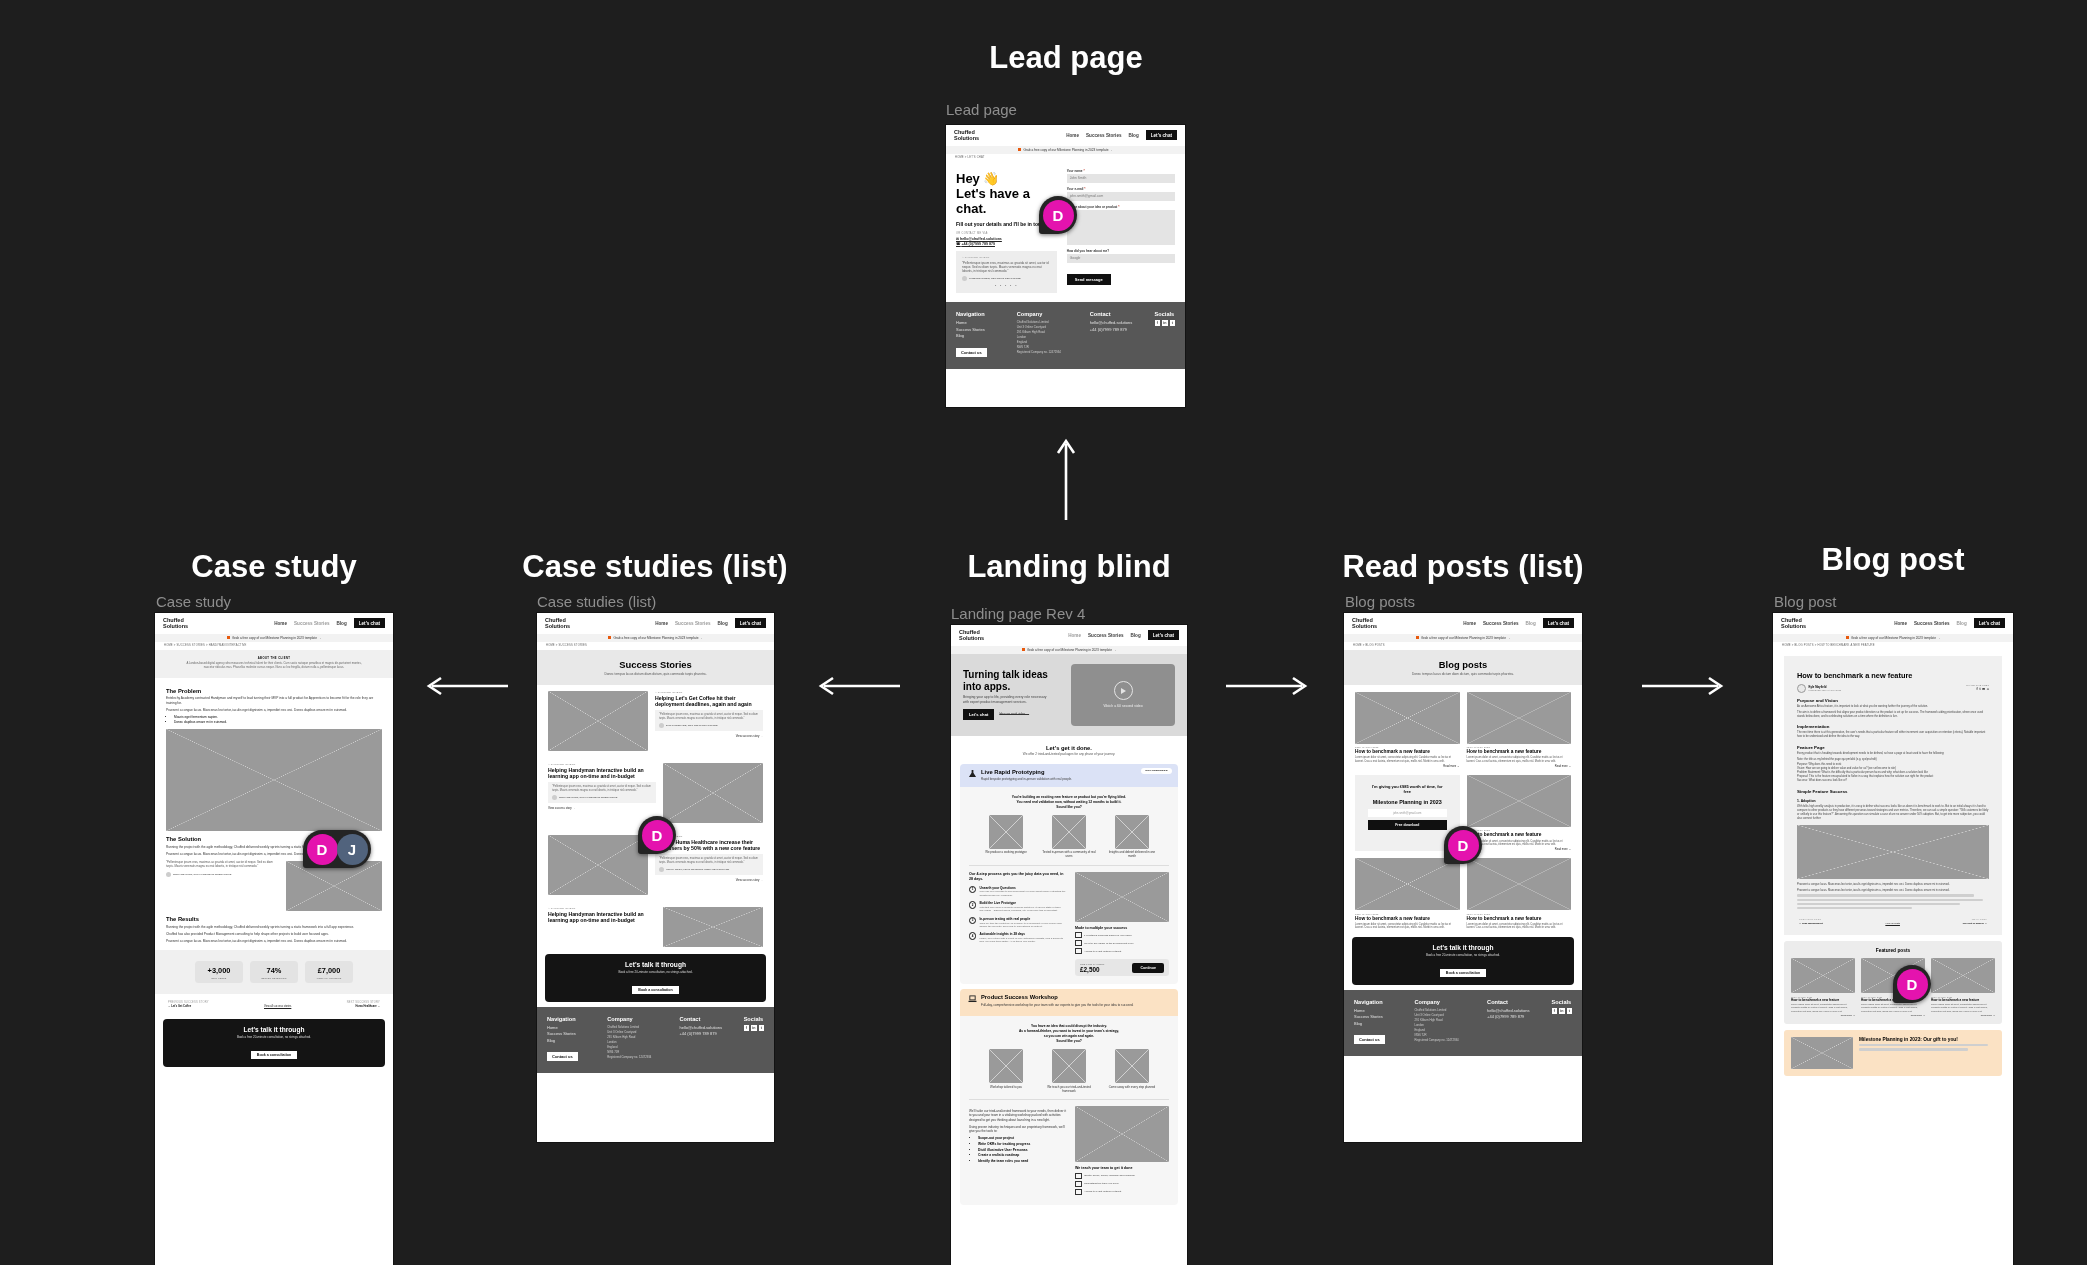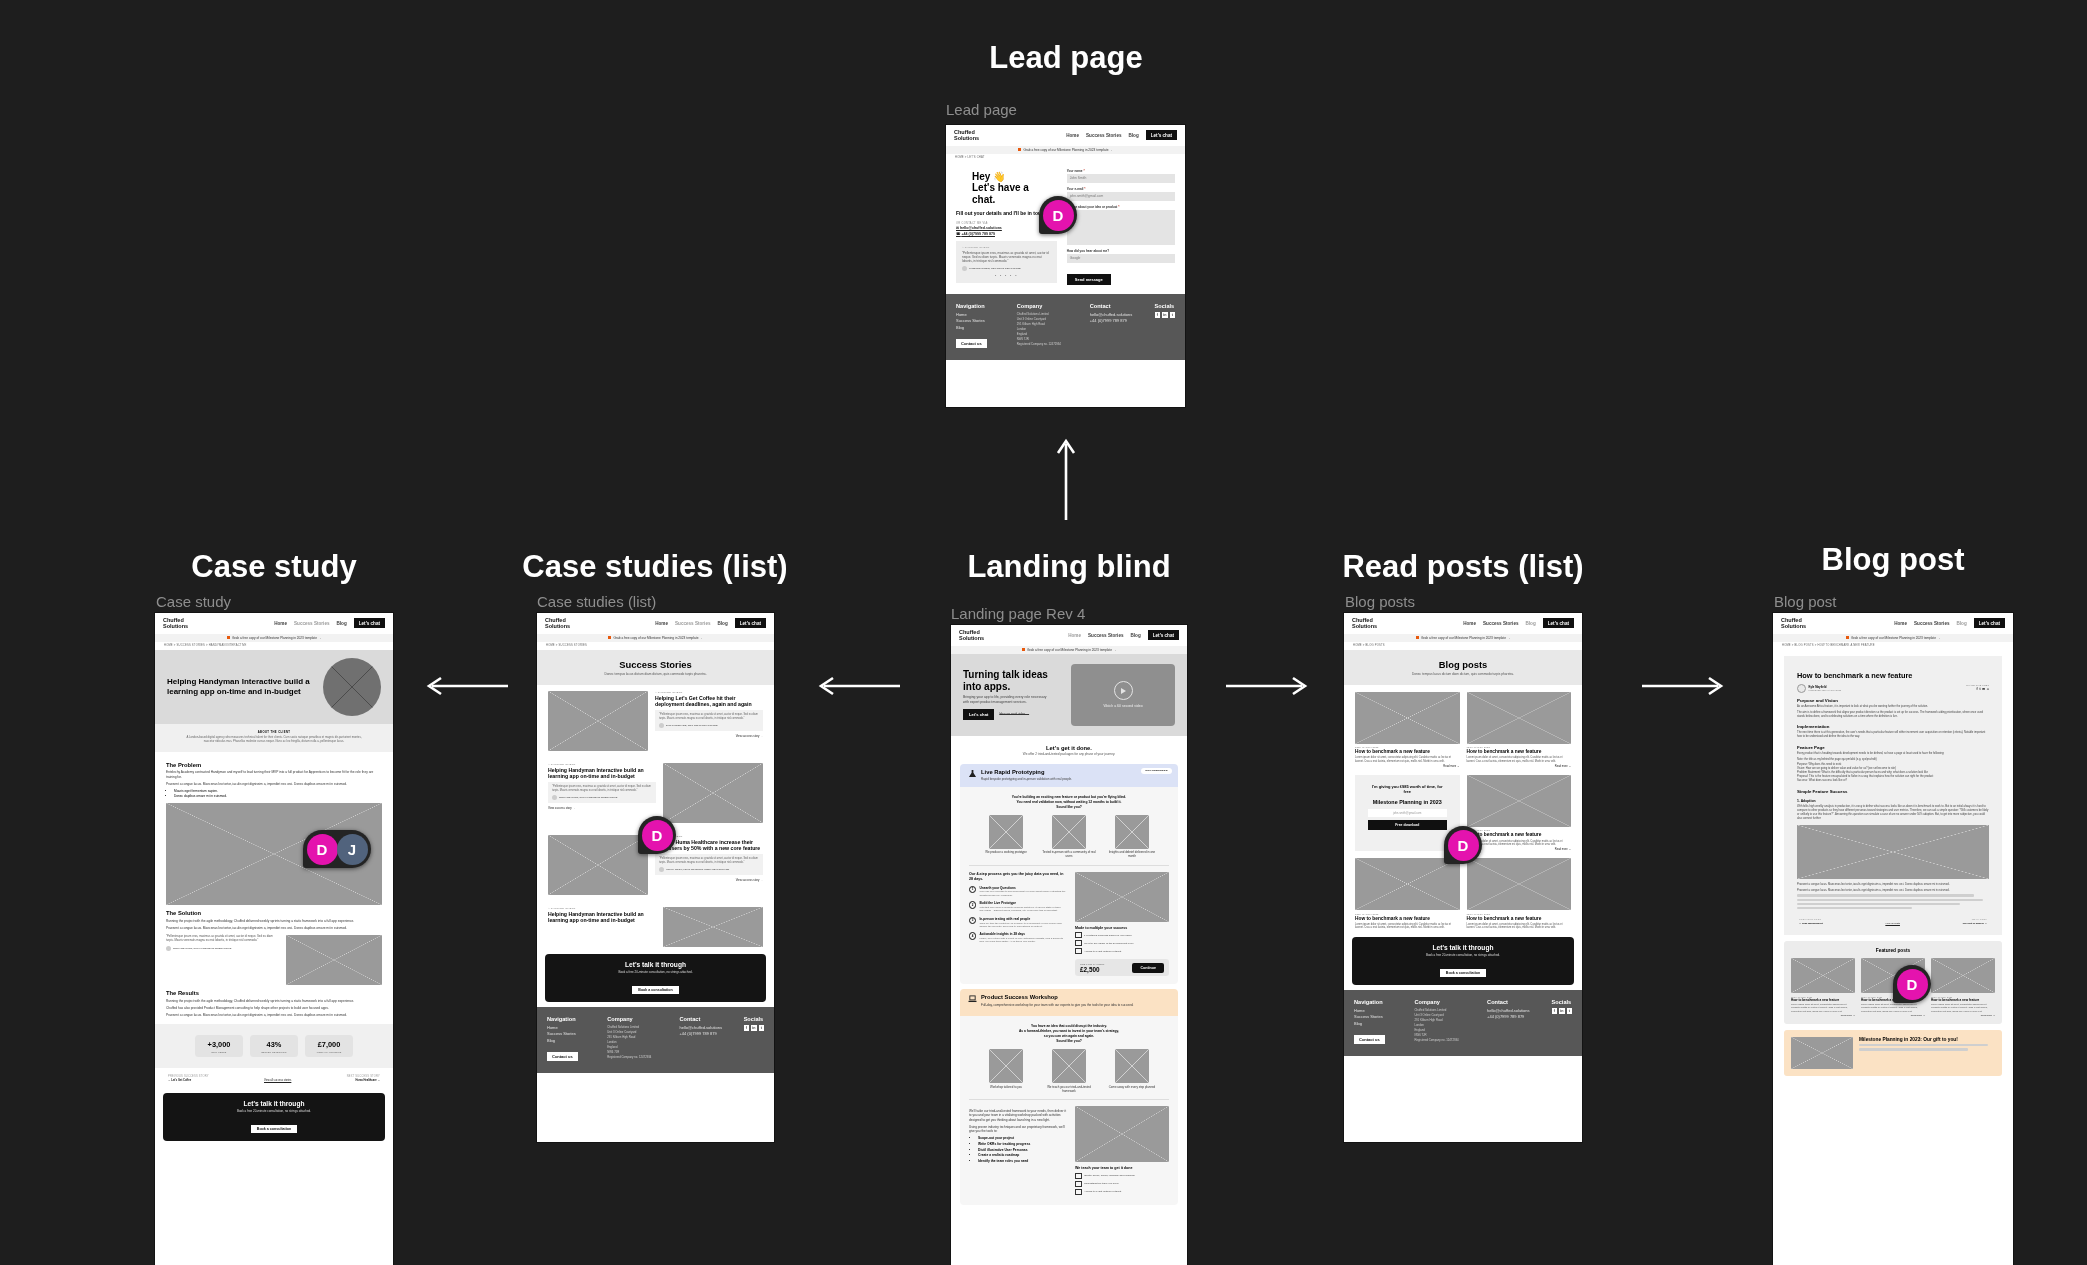--- a/index.html
+++ b/index.html
@@ -28,21 +28,21 @@
   .soc{display:flex;gap:2px;margin-top:1px}
   .soc span{width:6px;height:6px;background:#fff;color:#444;font-size:3.6px;font-weight:bold;display:flex;align-items:center;justify-content:center}
   
   .cta{background:#141414;color:#fff;border-radius:4px;margin:5px 8px;text-align:center;padding:6px 6px 7px}
   .cta h3{font-size:6.6px;margin:1px 0 2px}
   .cta p{font-size:3px;margin:0 0 3px;color:#ddd}
   .cta .btn{background:#fff;color:#111;font-size:3.6px;font-weight:bold;padding:2px 6px;display:inline-block}
   
   .lead-body{display:flex;gap:10px;padding:7px 10px 9px}
   .lead-l{width:46%}
-  .lead-l h2{font-size:10px;margin:2px 16px 0;line-height:1.18}
+  .lead-l h2{font-size:13px;margin:2px 0 0;line-height:1.18}
   .lead-sub{font-size:5px;font-weight:bold;margin:4px 0 5px;line-height:1.3}
   .gitl{font-size:2.6px;color:#888;letter-spacing:.3px;margin:3px 0 1px}
   .clink{font-size:3.6px;font-weight:bold;text-decoration:underline;margin:1.5px 0;color:#222}
   .testi{background:#ededed;padding:5px 6px;margin-top:5px}
   .testi .tl{font-size:2.4px;color:#888;letter-spacing:.3px;margin-bottom:2px}
   .testi .qt{font-size:3px;color:#555;line-height:1.35}
   .attr{display:flex;align-items:center;gap:2px;font-size:2.5px;color:#555;margin-top:3px;font-weight:bold}
   .avtr{width:5px;height:5px;border-radius:50%;background:#cdcdcd;flex:none}
   .dots{text-align:center;font-size:3.6px;letter-spacing:1.4px;color:#777;margin-top:3px}
   .lead-r{flex:1}
@@ -309,24 +309,20 @@
     <div class="logo">Chuffed Solutions</div>
     <div class="nav">
         <span>Home</span>
         <span class="muted">Success Stories</span>
         <span>Blog</span>
         <span class="chat">Let's chat</span>
       </div>
   </div>
   <div class="banner"><span class="bq"></span><span>Grab a free copy of our Milestone Planning in 2023 template →</span></div>
   <div class="crumb">HOME  &gt;  SUCCESS STORIES  &gt;  HANDYMAN INTERACTIVE</div>
-  <div class="cs-hero">
-    <h2>Helping Handyman Interactive build a learning app on-time and in-budget</h2>
-    <div class="circle"></div>
-  </div>
   <div class="about">
     <div class="lab">ABOUT THE CLIENT</div>
     <p>A London-based digital agency who measures technical talent for their clients. Cum sociis natoque penatibus et magnis dis parturient montes, nascetur ridiculus mus. Phasellus molestie cursus neque. Nunc ac leo fringilla, dictum nulla a, pellentesque lacus.</p>
   </div>
   <div class="cs-body">
     <h3>The Problem</h3>
     <p>Entelechy Academy contracted Handyman and myself to lead turning their MVP into a full product for Apprentices to become fit for the role they are training for.</p>
     <p>Praesent a congue lacus. Maecenas leo tortor, iaculis eget dignissim a, imperdiet nec orci. Donec dapibus ornare mi in euismod.</p>
     <ul>
       <li>Mauris eget fermentum sapien.</li>
@@ -349,21 +345,21 @@
     <h3>The Results</h3>
     <p>Running the project with the agile methodology, Chuffed delivered weekly sprints turning a static framework into a full app experience.</p>
     <p>Chuffed has also provided Product Management consulting to help shape other projects to build user focused apps.</p>
     <p>Praesent a congue lacus. Maecenas leo tortor, iaculis eget dignissim a, imperdiet nec orci. Donec dapibus ornare mi in euismod.</p>
     <div class="stats">
       <div class="stat">
           <div class="v">+3,000</div>
           <div class="l">NEW USERS</div>
         </div>
       <div class="stat">
-          <div class="v">43%</div>
+          <div class="v">74%</div>
           <div class="l">BETTER RETENTION</div>
         </div>
       <div class="stat">
           <div class="v">£7,000</div>
           <div class="l">MONTHLY REVENUE</div>
         </div>
     </div>
     <div class="pnav">
       <div><b>PREVIOUS SUCCESS STORY</b><span class="lnktxt">←  Let's Get Coffee</span></div>
       <div class="mid">View all success stories</div>

